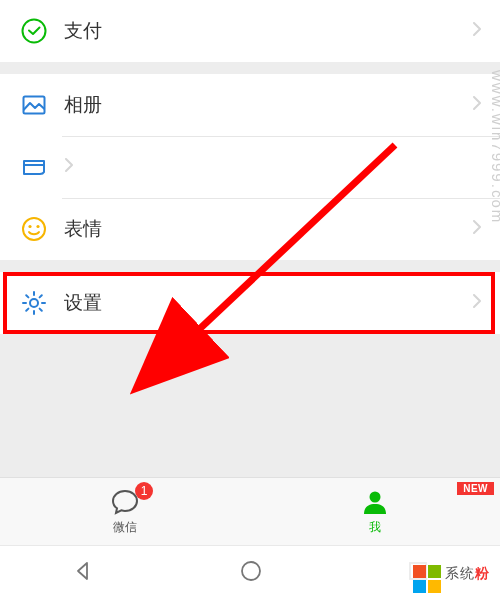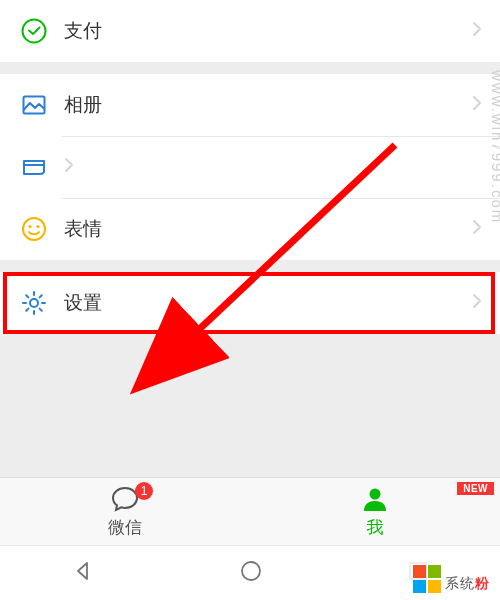--- a/index.html
+++ b/index.html
@@ -67,21 +67,21 @@
     .tab {
       flex: 1;
       display: flex;
       flex-direction: column;
       align-items: center;
       justify-content: center;
       gap: 2px;
       position: relative;
     }
     .tab-icon { height: 30px; display: flex; align-items: center; justify-content: center; }
-    .tab-label { font-size: 17px; color: #555; }
+    .tab-label { font-size: 12px; color: #555; }
     .tab.active .tab-label { color: #09bb07; }
 
     .badge {
       position: absolute;
       top: 4px;
       left: 54%;
       min-width: 18px;
       height: 18px;
       border-radius: 9px;
       background: #f43531;
@@ -134,21 +134,21 @@
       color: #cfcfcf;
       letter-spacing: 2px;
       writing-mode: vertical-rl;
       text-orientation: mixed;
     }
     .watermark-logo {
       position: absolute;
       right: 6px;
       bottom: 4px;
       display: flex;
-      align-items: flex-end;
+      align-items: flex-start;
       gap: 4px;
       background: rgba(255,255,255,0.85);
       padding: 3px 4px;
     }
     .logo-tiles {
       width: 28px; height: 28px;
       display: grid;
       grid-template-columns: 1fr 1fr;
       grid-template-rows: 1fr 1fr;
       gap: 2px;

